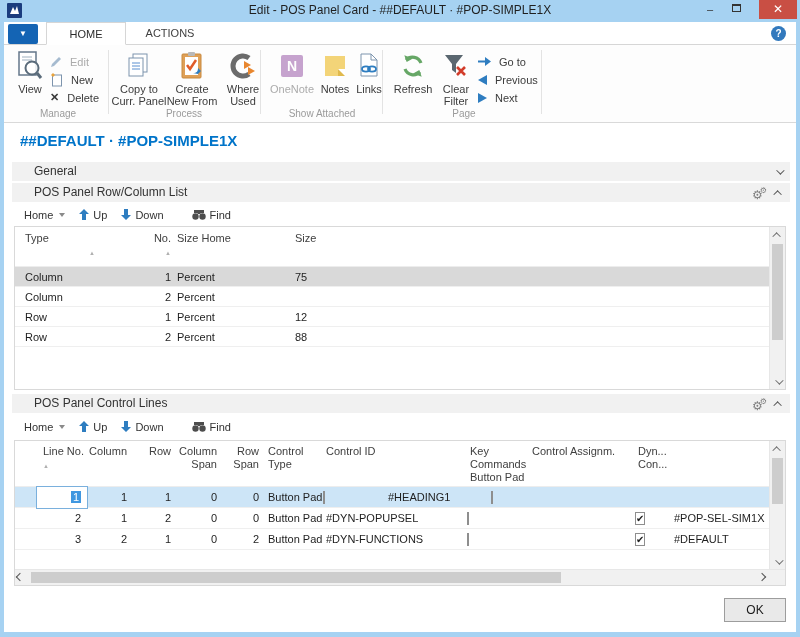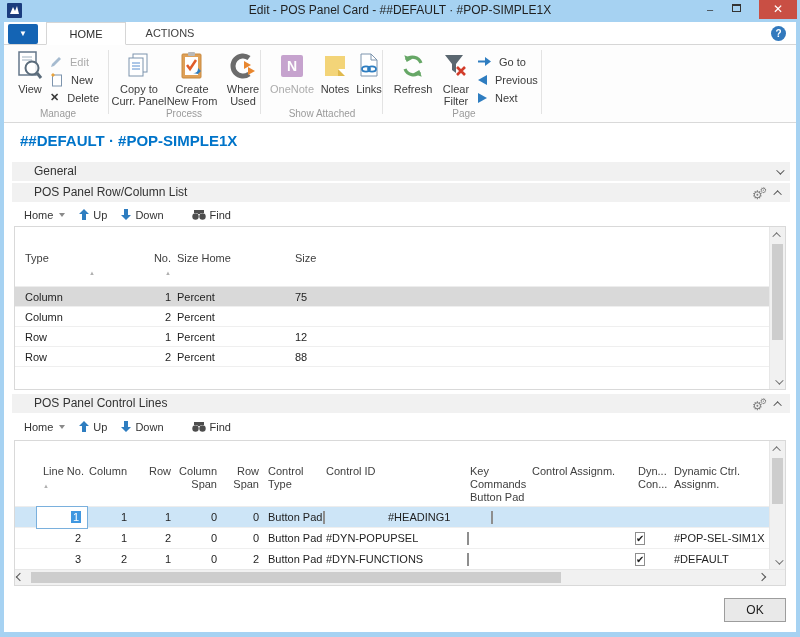--- a/index.html
+++ b/index.html
@@ -50,21 +50,21 @@
   .chev.down { transform:rotate(225deg) translateY(2px); }
   
   .gridtoolbar { position:absolute; left:8px; width:778px; height:23px; background:#fff; display:flex; align-items:center;
                  font-size:11px; color:#333; padding-left:8px; gap:6px; }
   .tbitem { display:flex; align-items:center; gap:4px; padding:2px 4px; cursor:default; }
   .caret { width:0; height:0; border-left:3px solid transparent; border-right:3px solid transparent; border-top:4px solid #8a8a8a; margin-left:2px; }
   
   .grid { position:absolute; left:10px; width:772px; background:#fff; border:1px solid #d9d9d9; overflow:hidden; }
   .grid-inner { position:absolute; left:0; top:0; right:16px; bottom:0; }
   .g2 .grid-inner { bottom:16px; }
-  .gheader { display:flex; font-size:11px; color:#404040; border-bottom:1px solid #ededed;margin-top:20px; }
+  .gheader { display:flex; font-size:11px; color:#404040; border-bottom:1px solid #ededed; }
   .grow { display:flex; font-size:11px; color:#1e1e1e; border-bottom:1px solid #efefef; align-items:center; }
   .grow.sel-gray { background:#d9d9d9; }
   .grow.sel-blue { background:#cde5f7; }
   .tri { color:#b0b0b0; font-size:6px; }
   
   .g1 .gheader { height:40px; }
   .g1 .grow { height:20px; line-height:20px; }
   .h1c { padding-top:5px; }
   .g1-type { width:135px; padding-left:10px; }
   .g1-no { width:25px; text-align:right; padding-right:4px; }
@@ -430,21 +430,20 @@
           </div>
           <div class="h2c c-col num"><span>Column</span></div>
           <div class="h2c c-row num"><span>Row</span></div>
           <div class="h2c c-cspan num"><span>Column Span</span></div>
           <div class="h2c c-rspan num"><span>Row Span</span></div>
           <div class="h2c c-ctype txt"><span>Control Type</span></div>
           <div class="h2c c-cid txt"><span>Control ID</span></div>
           <div class="h2c c-kc txt"><span>Key Commands Button Pad</span></div>
           <div class="h2c c-ca txt"><span>Control Assignm.</span></div>
           <div class="h2c c-dc txt"><span>Dyn... Con...</span></div>
-          <div class="h2c c-da txt"><span>Dynamic Ctrl. Assignm.</span></div>
         </div>
 
         <div class="grow sel-blue">
           <div class="c-sel"></div>
           <div class="c-line editcell"><span class="selspan">1</span></div>
           <div class="c-col num">1</div>
           <div class="c-row num">1</div>
           <div class="c-cspan num">0</div>
           <div class="c-rspan num">0</div>
           <div class="c-ctype txt">Button Pad</div>

